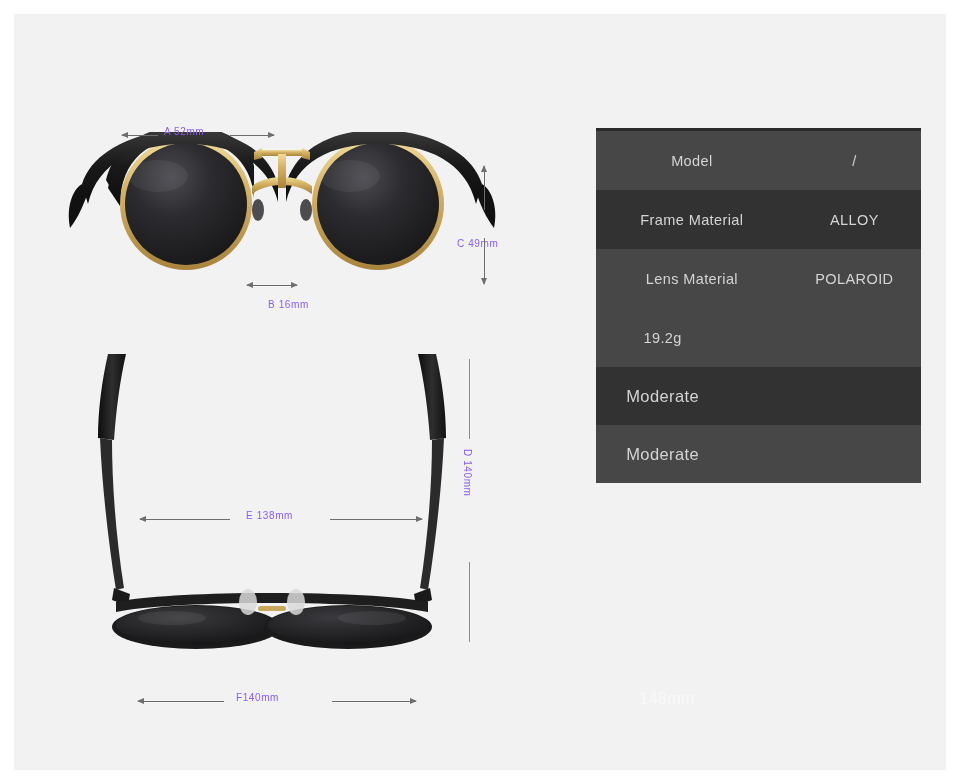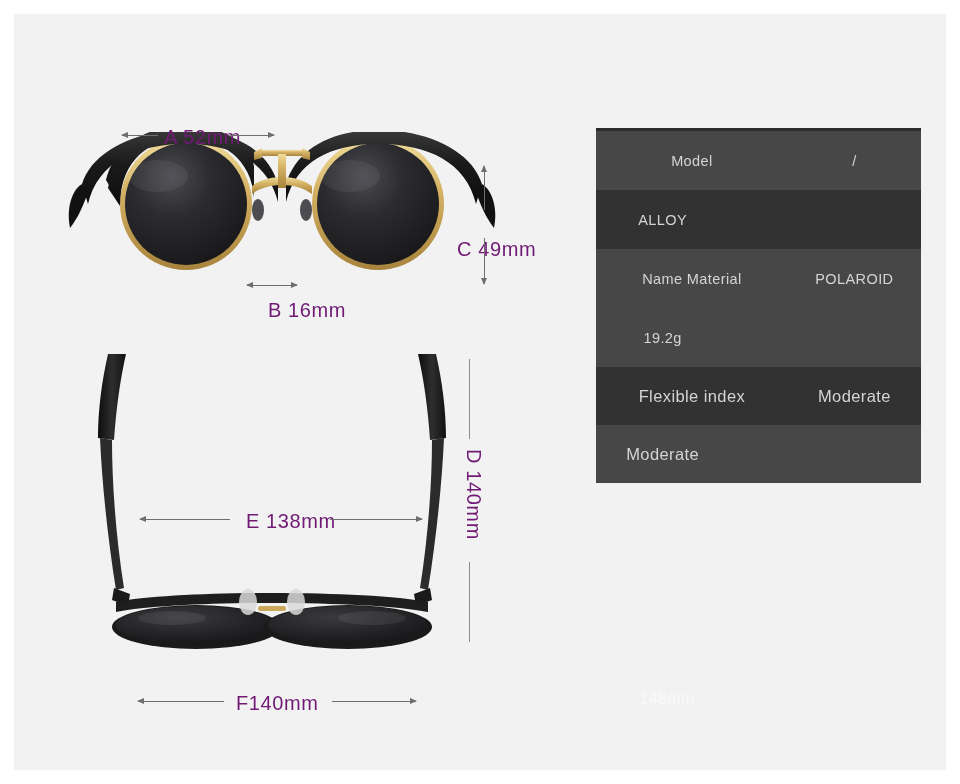--- a/index.html
+++ b/index.html
@@ -18,22 +18,22 @@
     left: 14px;
     top: 14px;
     width: 932px;
     height: 756px;
     background: #f2f2f2;
   }
 
   
   .dim-label {
     position: absolute;
-    color: #701a75;
-    font-size: 20px;
+    color: #8b5cf6;
+    font-size: 10px;
     letter-spacing: 0.6px;
     white-space: nowrap;
   }
   .arrow-h {
     position: absolute;
     height: 1px;
     background: #6e6e6e;
   }
   .arrow-h::before,
   .arrow-h::after {
@@ -255,31 +255,31 @@
     <div class="arrow-h right" style="left:318px; top:687px; width:84px;"></div>
   </div>
 
   <div class="spec-table">
 
     <div class="spec-row odd">
       <div class="k">Model</div>
       <div class="v">/</div>
     </div>
     <div class="spec-row even">
+      <div class="k">Frame Material</div>
       <div class="v">ALLOY</div>
     </div>
     <div class="spec-row odd">
-      <div class="k">Name Material</div>
+      <div class="k">Lens Material</div>
       <div class="v">POLAROID</div>
     </div>
     <div class="spec-row odd">
       <div class="v">19.2g</div>
     </div>
     <div class="spec-row even big">
-      <div class="k">Flexible index</div>
       <div class="v">Moderate</div>
     </div>
     <div class="spec-row odd big">
       <div class="v">Moderate</div>
     </div>
   </div>
 
   <div class="ghost-text">148mm</div>
 
 </div>

